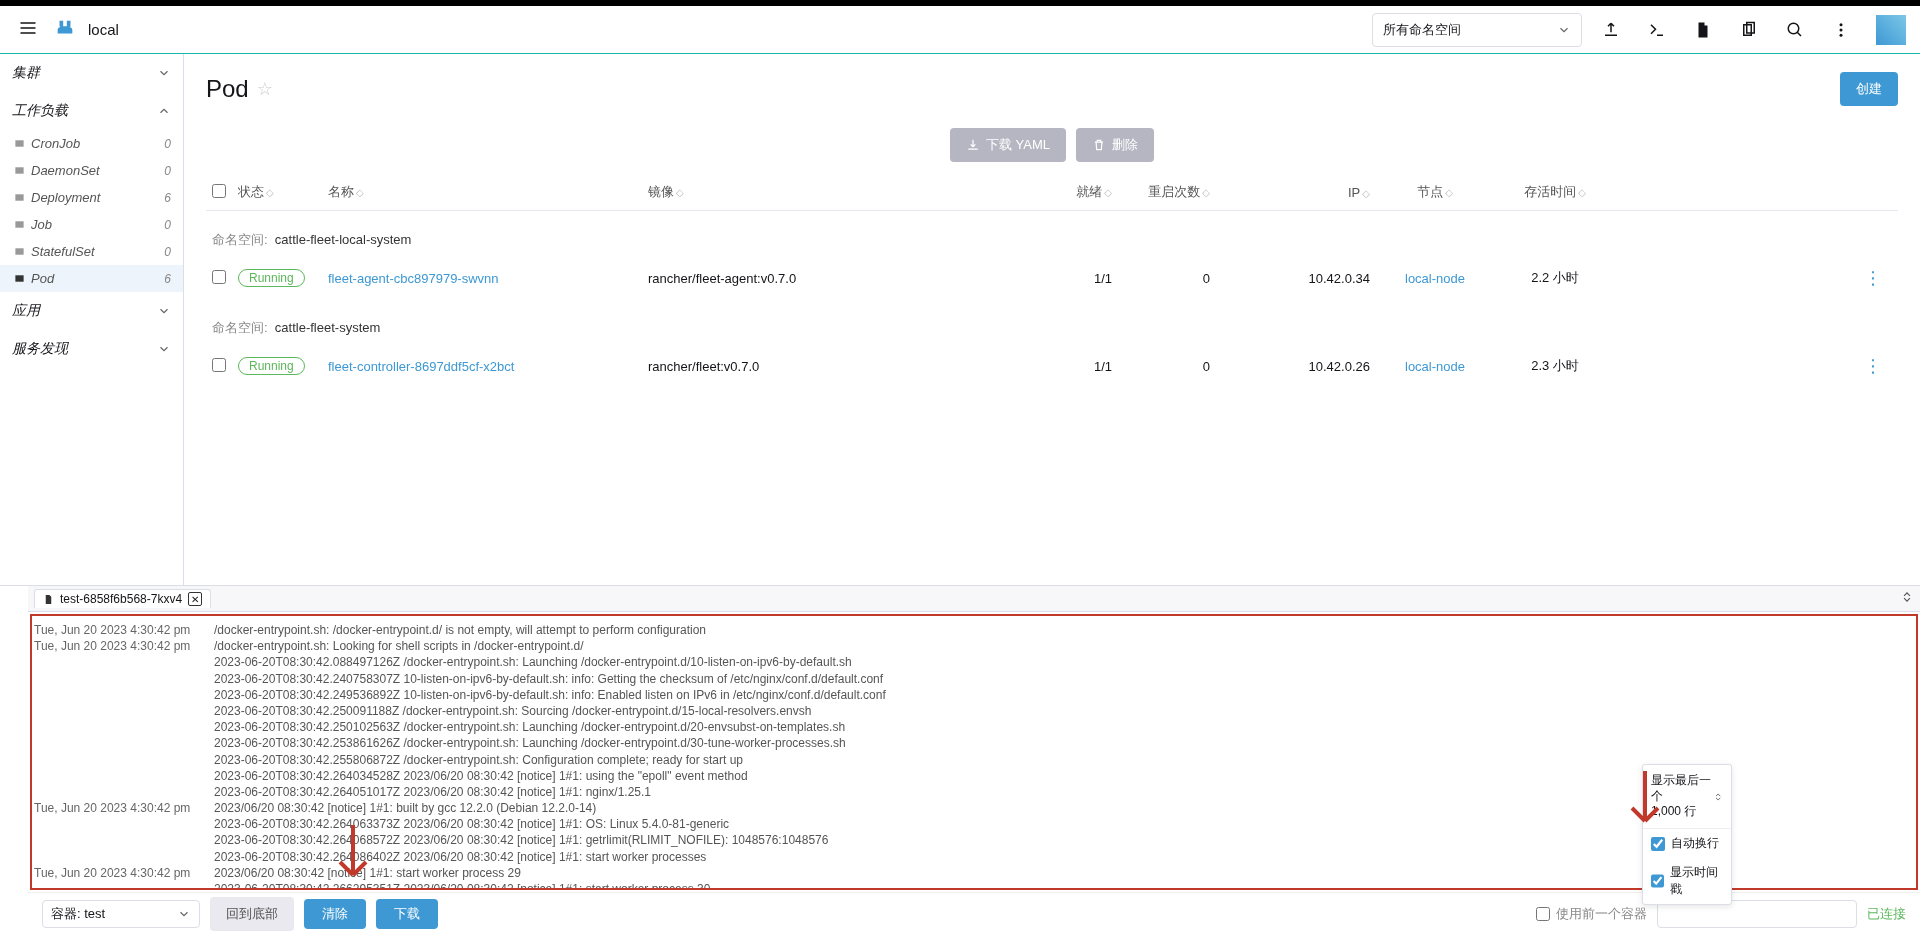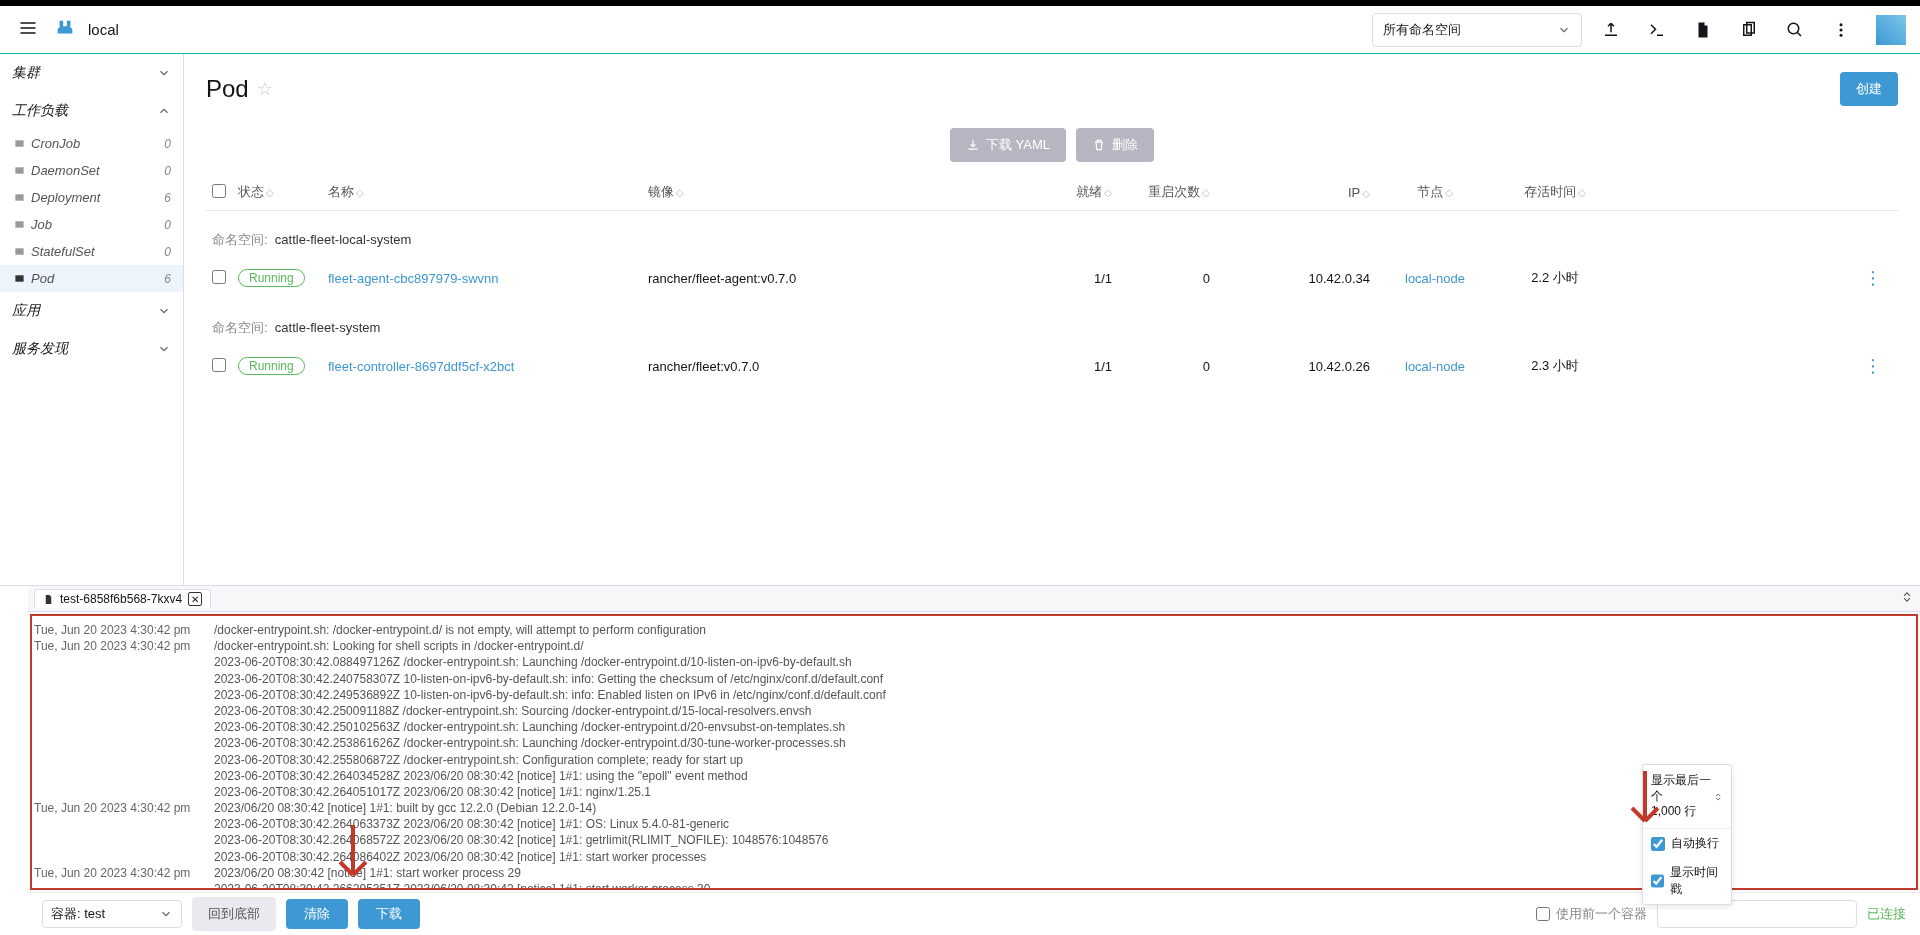--- a/index.html
+++ b/index.html
@@ -70,21 +70,21 @@
 .log-panel { position: absolute; left: 0; right: 0; bottom: 0; background: #fff; border-top: 1px solid #dcdee7; }
 .log-tab-bar { height: 26px; display: flex; align-items: center; border-bottom: 1px solid #dcdee7; padding: 0 6px; background: #f7f7fa; }
 .log-tab { display: flex; align-items: center; gap: 6px; background: #fff; border: 1px solid #dcdee7; border-bottom: none; padding: 2px 8px; font-size: 12px; border-radius: 3px 3px 0 0; }
 .log-tab .close-x { width: 14px; height: 14px; border: 1px solid #333; border-radius: 2px; display: flex; align-items: center; justify-content: center; font-size: 10px; cursor: pointer; }
 .log-tab-bar .expand { margin-left: auto; cursor: pointer; }
 .log-body { background: #fff; border: 2px solid #c0392b; margin: 2px; font-family: "Courier New", monospace; font-size: 12px; line-height: 1.35; padding: 6px 2px; white-space: pre; overflow: hidden; color: #555; height: 276px; }
 .log-line { display: flex; }
 .log-ts { width: 180px; color: #666; flex-shrink: 0; }
 .log-msg { color: #555; }
 .log-footer { height: 42px; display: flex; align-items: center; padding: 0 14px; gap: 10px; border-top: 1px solid #eee; background: #fff; }
-.container-select { width: 140px; height: 28px; border: 1px solid #dcdee7; border-radius: 4px; padding: 0 8px; display: flex; align-items: center; justify-content: space-between; font-size: 13px; cursor: pointer; }
+.container-select { width: 158px; height: 28px; border: 1px solid #dcdee7; border-radius: 4px; padding: 0 8px; display: flex; align-items: center; justify-content: space-between; font-size: 13px; cursor: pointer; }
 .btn-grey { background: #e9e9ef; color: #555; }
 .btn-blue { background: #3d98d3; color: #fff; padding: 6px 18px; }
 .log-footer-spacer { flex: 1; }
 .prev-container { display: flex; align-items: center; gap: 6px; font-size: 13px; color: #888; }
 .connected { color: #5cb85c; font-size: 13px; }
 
 .options-popup { position: absolute; right: 188px; bottom: 30px; width: 90px; border: 1px solid #dcdee7; background: #fff; border-radius: 3px; box-shadow: 0 2px 6px rgba(0,0,0,.1); font-size: 12px; }
 .options-popup .sel { padding: 8px; border-bottom: 1px solid #eee; display: flex; align-items: center; justify-content: space-between; line-height: 1.3; }
 .options-popup .opt { padding: 6px 8px; display: flex; align-items: center; gap: 6px; }
 .options-popup input[type=checkbox] { accent-color: #3d98d3; }

